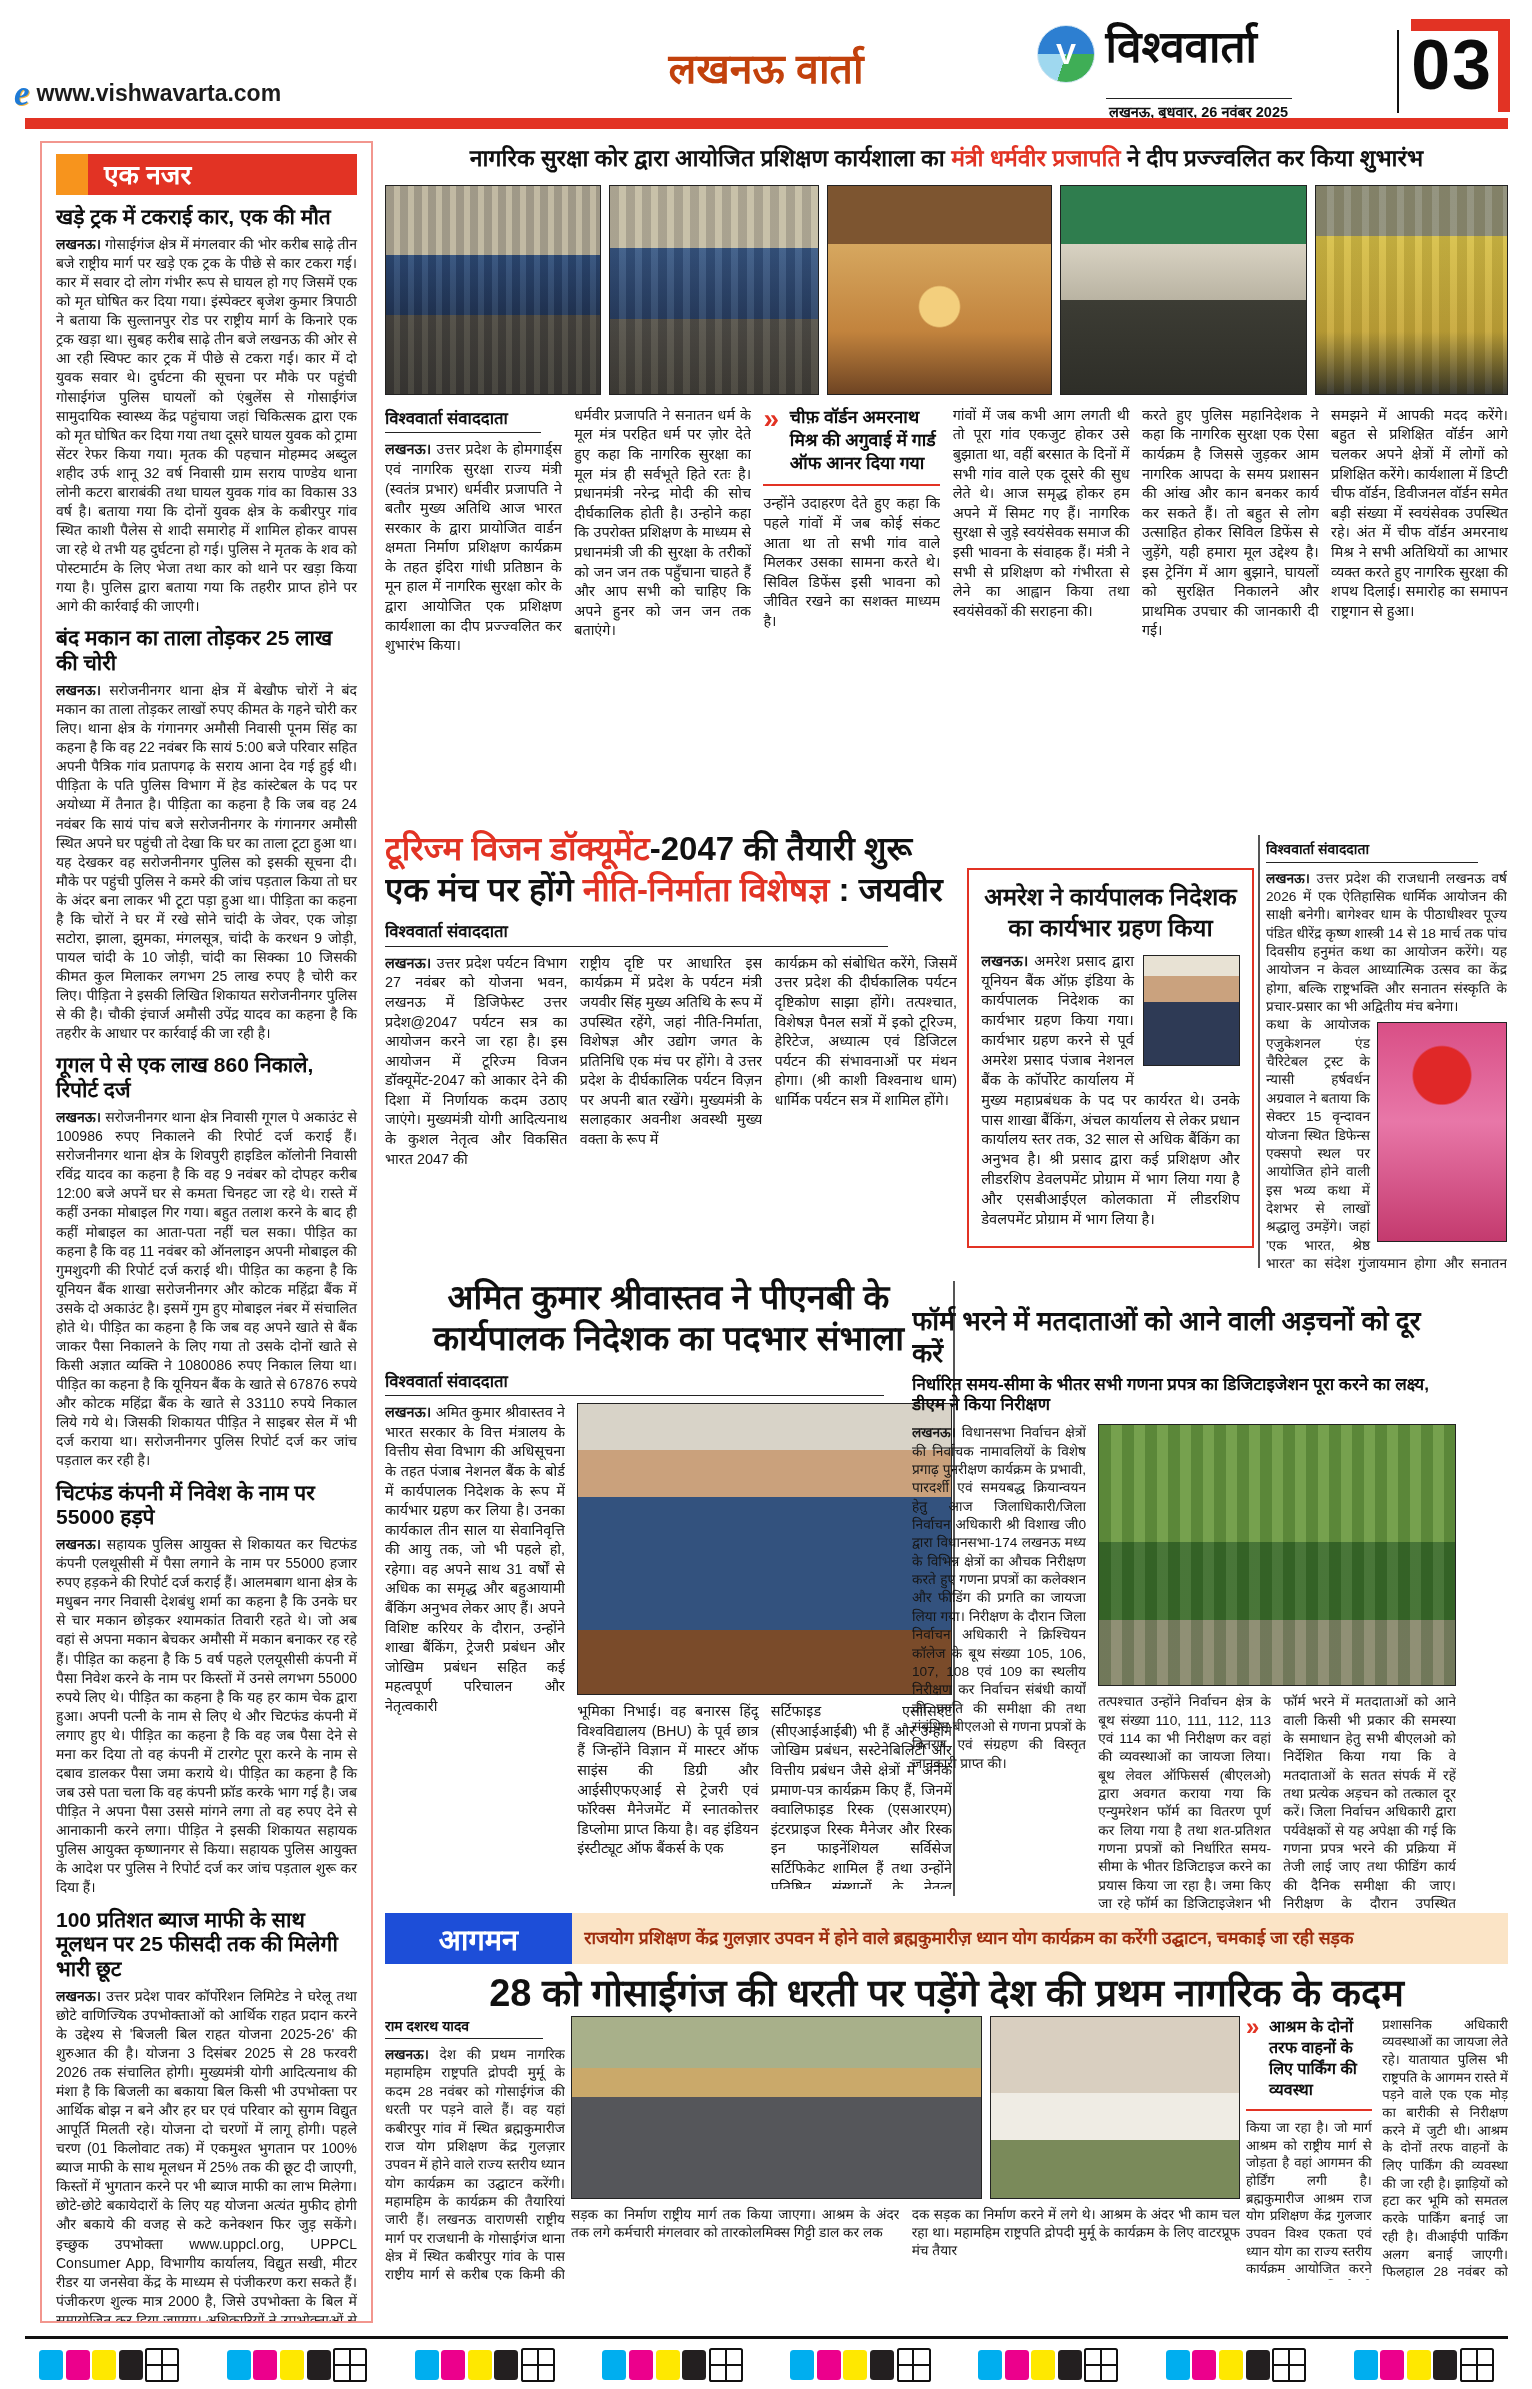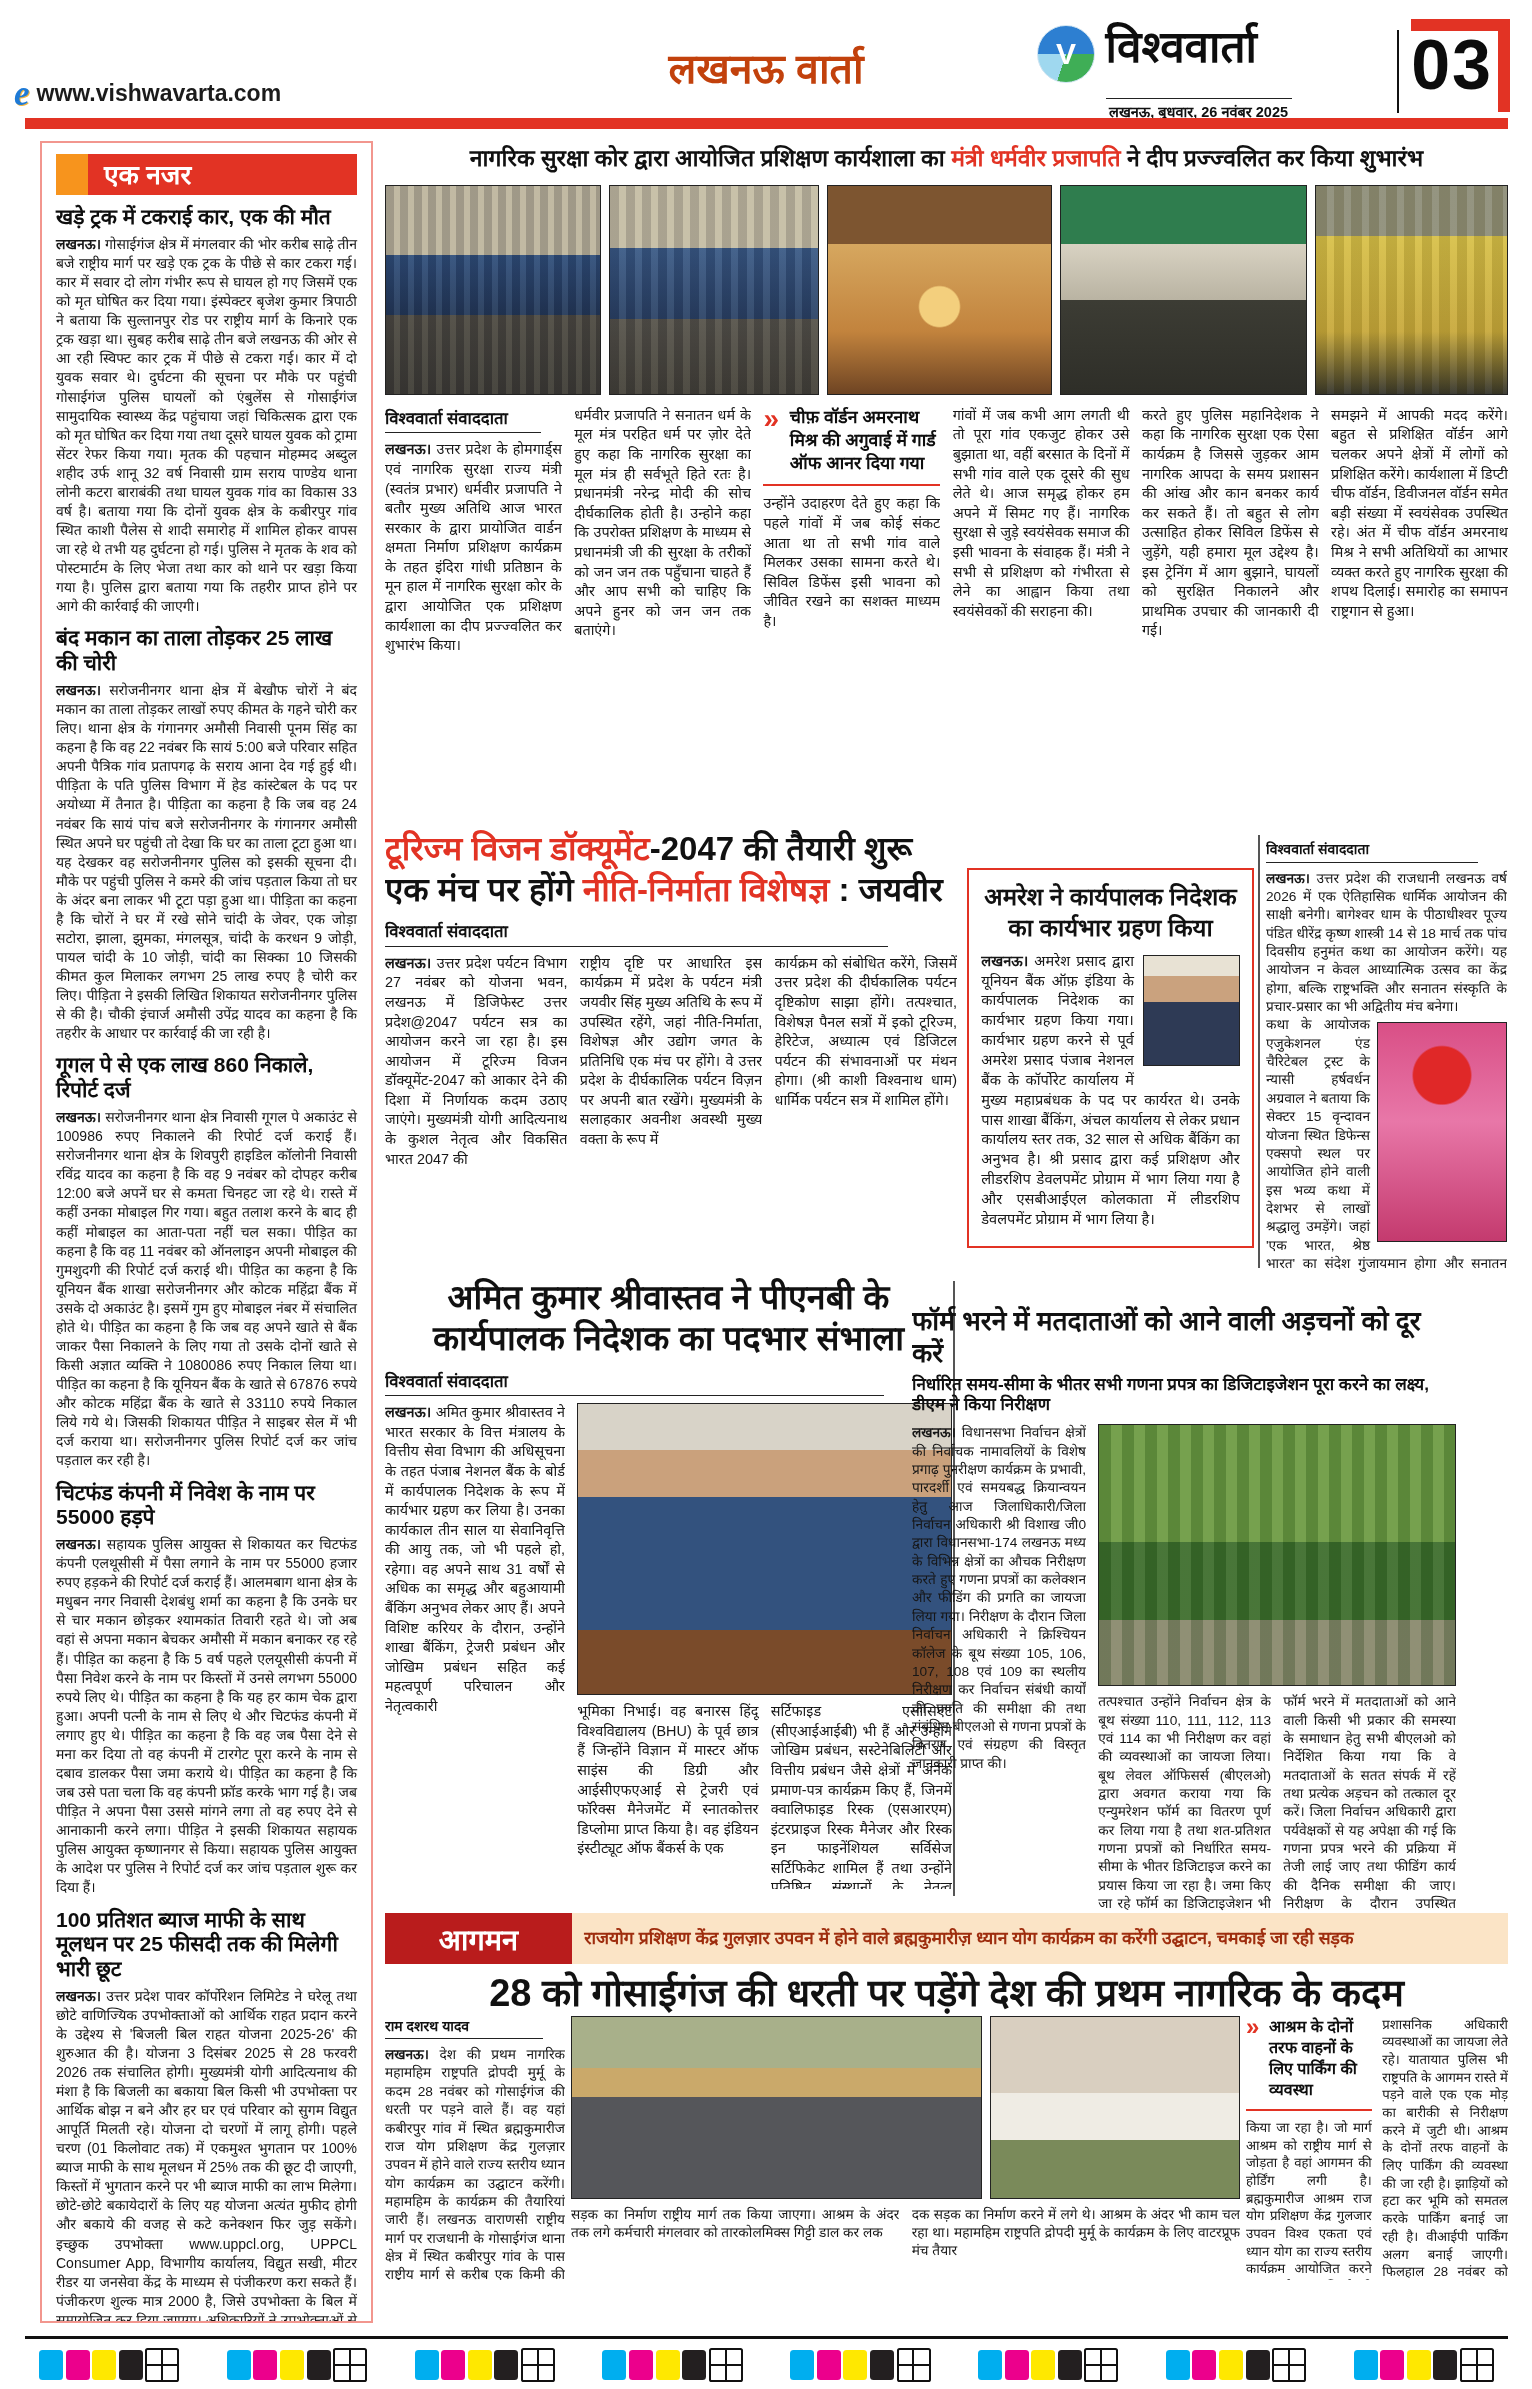--- a/index.html
+++ b/index.html
@@ -87,21 +87,21 @@
   .form{left:912px;top:1277px;width:544px;height:624px;overflow:hidden;margin-top:29px;}
   .form h2{font-size:26.4px;line-height:1.2;}
   .form .subhead{font-size:17px;font-weight:800;line-height:1.2;margin-top:5.3px;}
   .form-body{display:flex;gap:12.3px;margin-top:8.8px;height:521px;}
   .form-left{width:174px;overflow:hidden;}
   .form-right{flex:1;}
   .form-photo{height:262px;}
   
   .arrival{left:385px;top:1913px;width:1123px;height:410px;overflow:hidden;}
   .kick-row{display:flex;height:51px;}
-  .kick-row .label{width:187px;background:#b91c1c;color:#fff;display:flex;align-items:center;
+  .kick-row .label{width:187px;background:#1d4ed8;color:#fff;display:flex;align-items:center;
                    justify-content:center;font-size:29px;font-weight:900;}
   .kick-row .kick{flex:1;background:#fbe4c6;color:#9e2d0e;font-weight:800;font-size:17.6px;
                   line-height:1.15;display:flex;align-items:center;padding:0 12.3px;}
   .arrival h2{margin-top:8.8px;font-size:38px;text-align:center;line-height:1.1;}
   .arr-body{display:flex;gap:6px;margin-top:1px;height:264px;}
   .arr-l{width:180px;overflow:hidden;}
   .arr-m{width:669px;}
   .arr-photos{display:flex;gap:8.8px;height:183px;}
   .arr-r{flex:1;display:flex;gap:10.6px;overflow:hidden;}
   .arr-r .col p{font-size:13.2px;}

